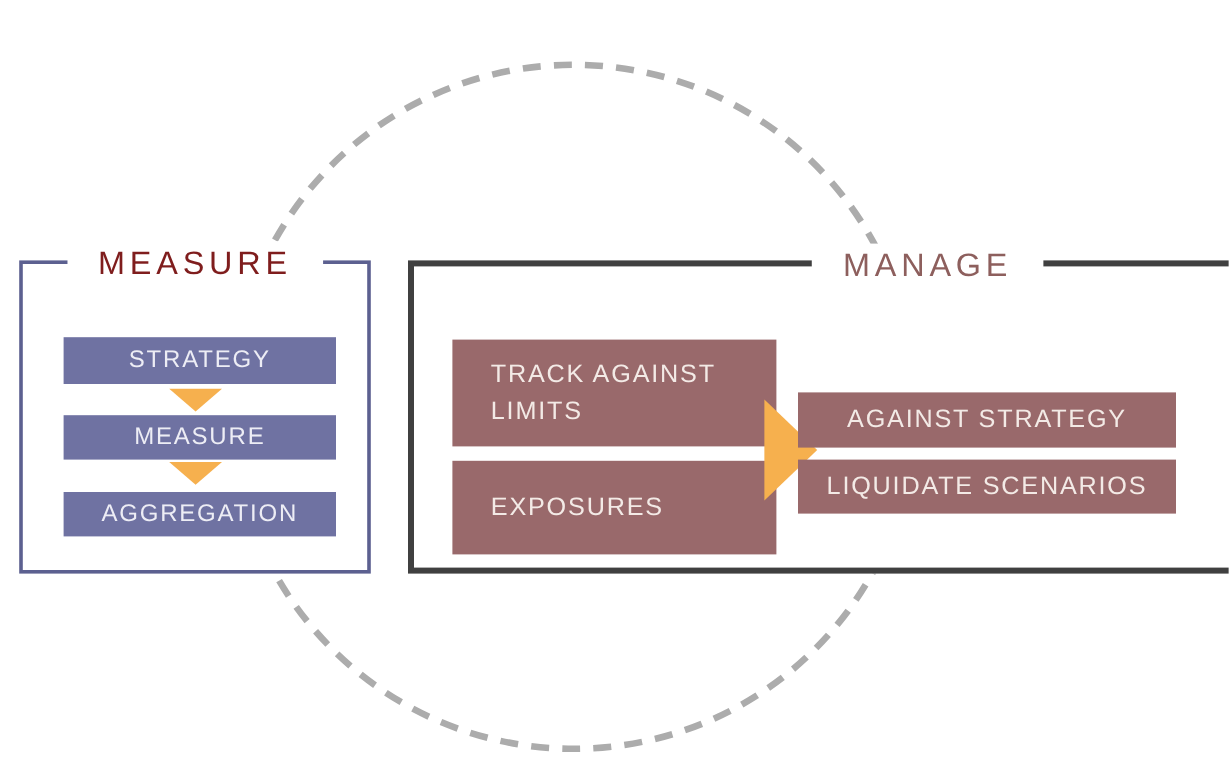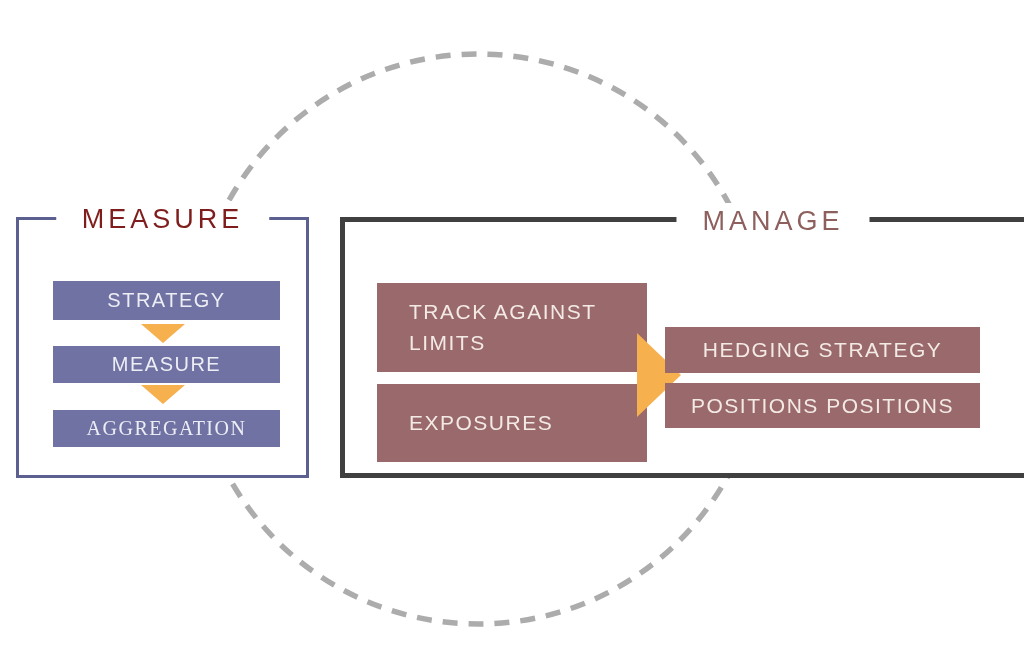--- a/index.html
+++ b/index.html
@@ -27,21 +27,21 @@
   .measure .panel-title{left:50%;transform:translateX(-50%);color:#7f1d1d;}
   .manage .panel-title{left:428px;transform:translateX(-50%);color:#8D5F5D;}
   
   .step{
     position:absolute;left:34px;width:227px;background:#6F72A2;color:#EDEDF5;
     display:flex;align-items:center;justify-content:center;
     font-size:20px;letter-spacing:1.5px;white-space:nowrap;
   }
   .step.s1{top:61px;height:39px;}
   .step.s2{top:126px;height:37px;}
-  .step.s3{top:190px;height:37px;font-family:Liberation Serif, serif;}
+  .step.s3{top:190px;height:37px;}
   .tri-down{
     position:absolute;left:50%;transform:translateX(-50%);width:0;height:0;
     border-left:22px solid transparent;border-right:22px solid transparent;
     border-top:19px solid #F6B04E;
   }
   .tri-down.t1{top:104px;}
   .tri-down.t2{top:165px;}
   
   .mbox{
     position:absolute;background:#99696B;color:#F3EAE6;box-sizing:border-box;
@@ -75,17 +75,17 @@
     <div class="step s2">MEASURE</div>
     <div class="tri-down t2"></div>
     <div class="step s3">AGGREGATION</div>
   </div>
 
   <div class="panel manage">
     <span class="panel-title">MANAGE</span>
     <div class="mbox track">TRACK AGAINST LIMITS</div>
     <div class="mbox scenarios">EXPOSURES</div>
     <div class="arrow-right"></div>
-    <div class="mbox out1">HEDGING STRATEGY</div>
-    <div class="mbox out2">POSITIONS POSITIONS</div>
+    <div class="mbox out1">AGAINST STRATEGY</div>
+    <div class="mbox out2">LIQUIDATE SCENARIOS</div>
   </div>
 
 </div>
 
 </body></html>

